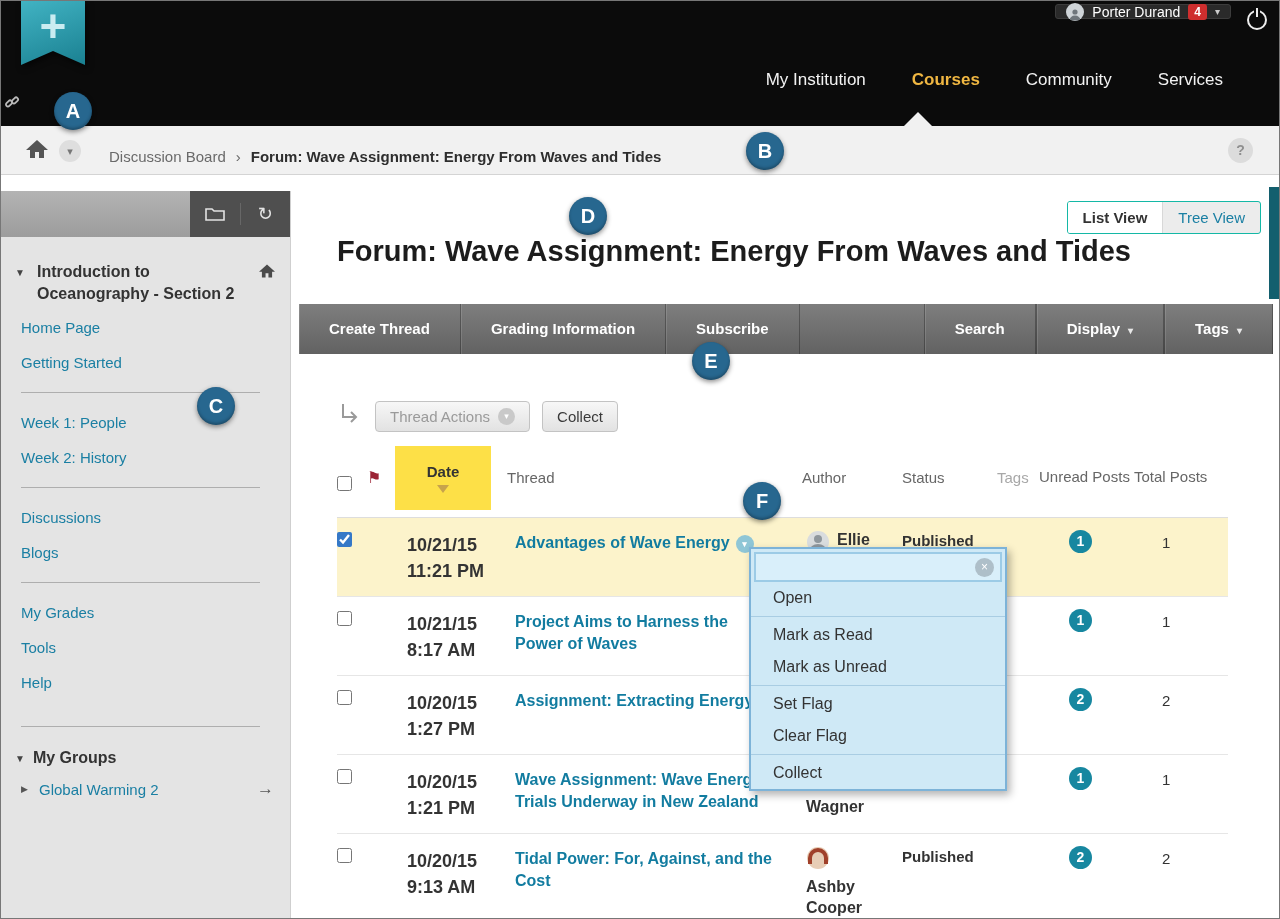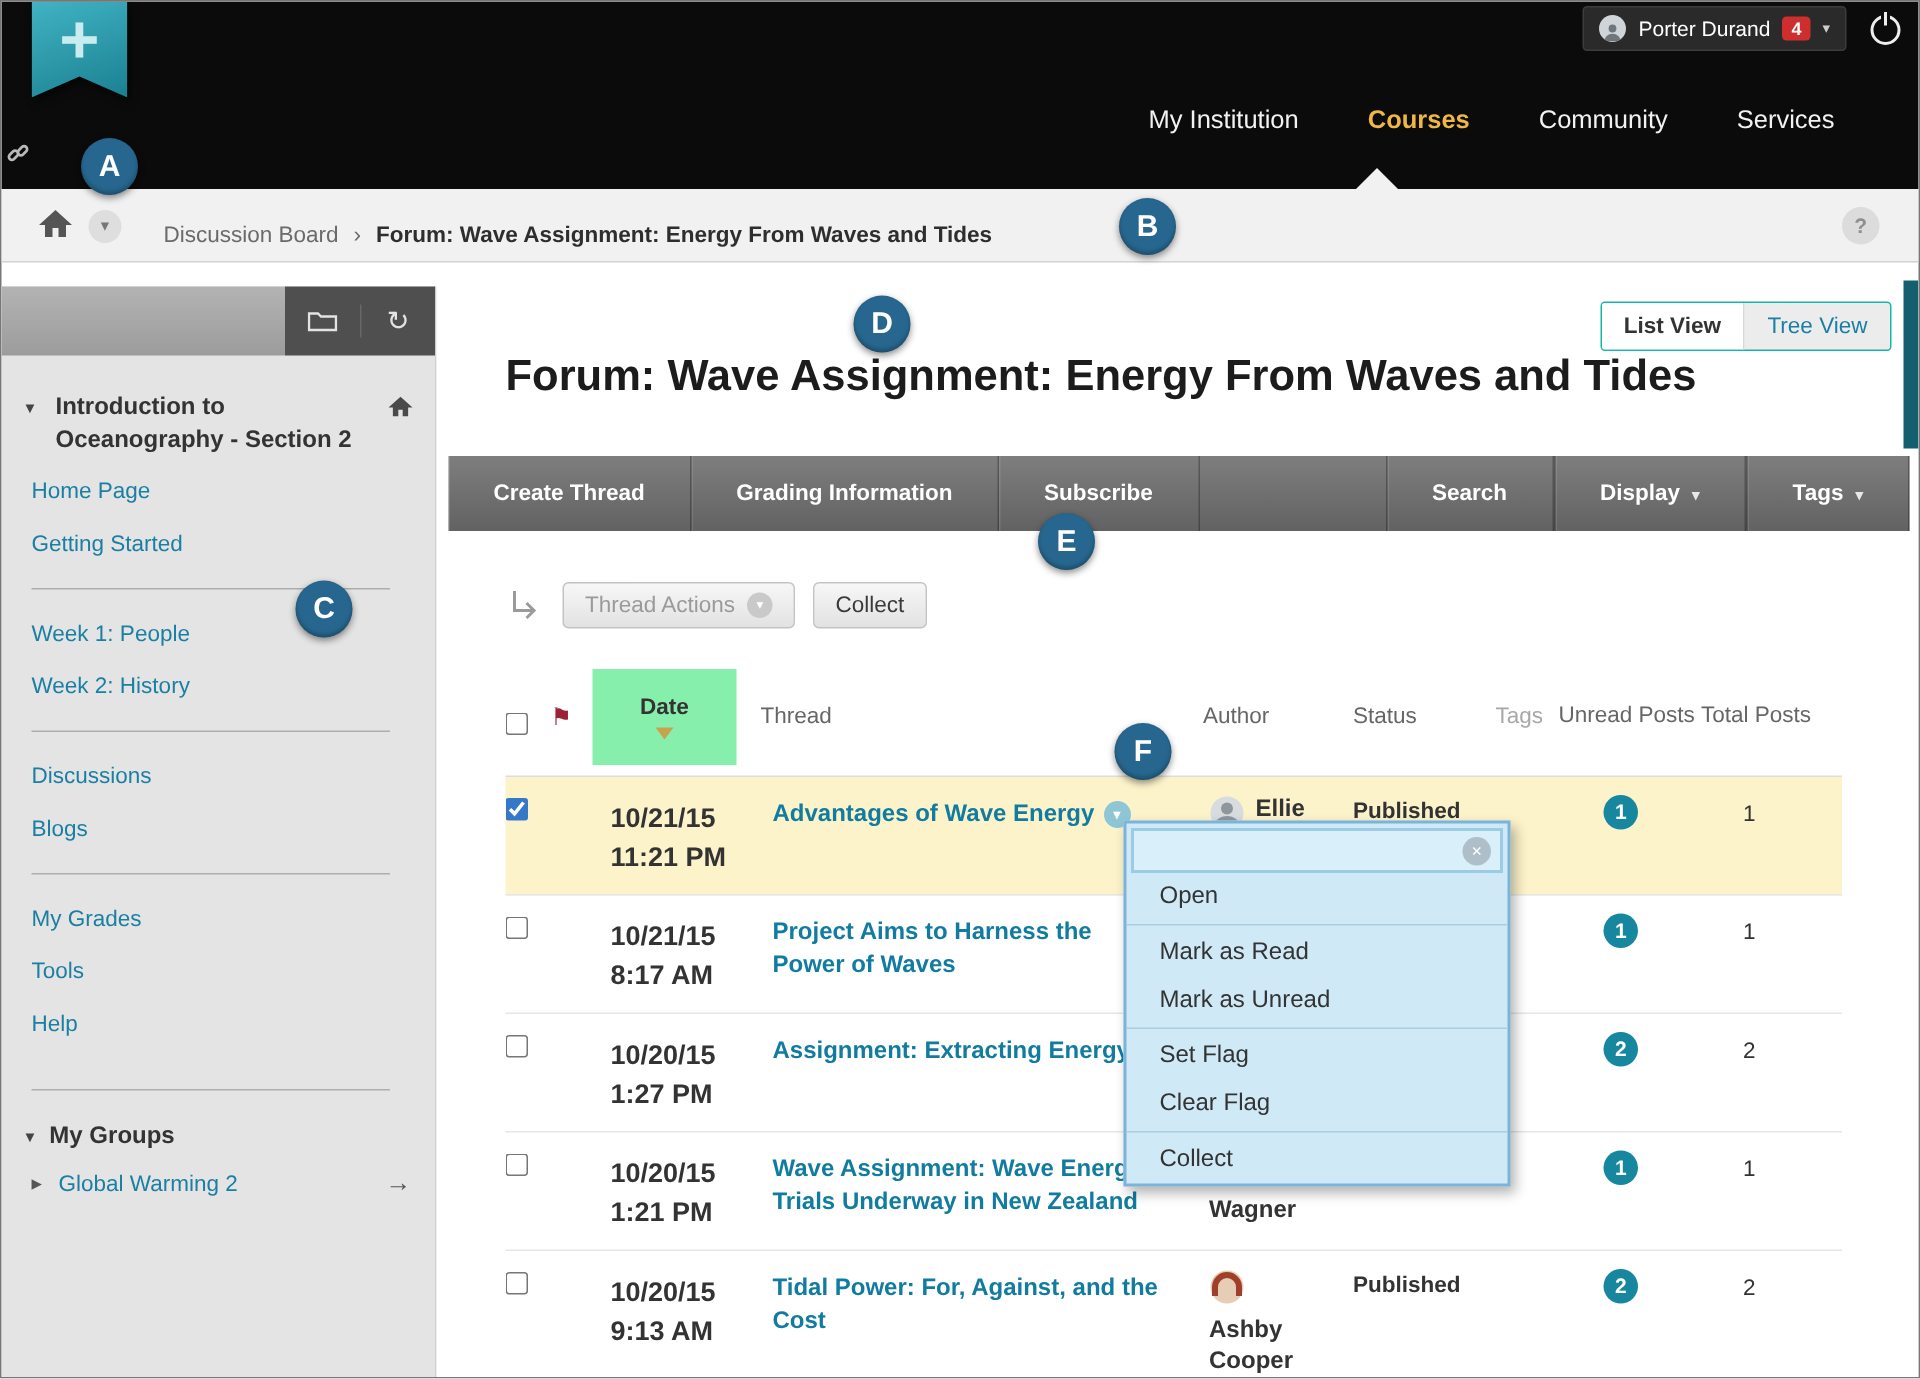--- a/index.html
+++ b/index.html
@@ -7,21 +7,21 @@
   #app { position:relative; width:1280px; height:919px; overflow:hidden; background:#fff; border:1px solid #777; }
 
   
   .topbar { position:absolute; left:0; top:0; width:100%; height:125px; background:#0b0b0b; }
   .plus-wrap { position:absolute; left:20px; top:0; filter:drop-shadow(2px 3px 3px rgba(0,0,0,.6)); z-index:5; }
   .plus-tab { width:64px; height:64px; background:linear-gradient(160deg,#41b3c3,#1a8091);
               clip-path:polygon(0 0,100% 0,100% 100%,50% 78%,0 100%);
               display:flex; align-items:center; justify-content:center;
               font-size:46px; font-weight:bold; color:#c9ecf1; padding-bottom:14px; }
   .link-icon { position:absolute; left:3px; top:93px; }
-  .user-chip { position:absolute; top:3px; right:48px; height:30px; background:#2a2a2a; border:1px solid #3c3c3c;
+  .user-chip { position:absolute; top:3px; right:48px; height:15px; background:#2a2a2a; border:1px solid #3c3c3c;
                border-radius:3px; display:flex; align-items:center; gap:8px; padding:0 10px; color:#fff; font-size:14px; }
   .mini-avatar { width:18px; height:18px; border-radius:50%; background:#cfd4d8; overflow:hidden; display:flex; align-items:flex-end; justify-content:center; }
   .badge { background:#cf2e2e; color:#fff; font-size:12px; font-weight:bold; border-radius:3px; padding:1px 6px; }
   .chip-chevron { color:#ccc; font-size:10px; }
   .power { position:absolute; top:9px; right:12px; width:20px; height:20px; border:2px solid #ededed; border-radius:50%; }
   .power::before { content:""; position:absolute; left:50%; top:-6px; transform:translateX(-50%); width:6px; height:9px; background:#0b0b0b; }
   .power::after  { content:""; position:absolute; left:50%; top:-4px; transform:translateX(-50%); width:2px; height:9px; background:#ededed; }
   .topnav { position:absolute; top:69px; right:56px; display:flex; gap:46px; font-size:17px; color:#f2f2f2; }
   .topnav span { cursor:default; }
   .topnav .active { color:#f0b742; font-weight:bold; }
@@ -68,33 +68,33 @@
   .forum-title { position:absolute; left:46px; top:48px; font-size:29px; font-weight:bold; color:#1c1c1c; }
 
   .actionbar { position:absolute; left:8px; right:6px; top:117px; height:50px;
                background:linear-gradient(#7e7e7e,#626262); display:flex; color:#fff; }
   .ab-btn { padding:0 30px; line-height:50px; font-weight:bold; font-size:15px; cursor:pointer;
             border-right:1px solid rgba(0,0,0,.28); box-shadow:inset 1px 0 0 rgba(255,255,255,.12); white-space:nowrap; }
   .ab-right { margin-left:auto; display:flex; }
   .ab-right .ab-btn { border-left:1px solid rgba(0,0,0,.28); }
   .ab-chevron { font-size:10px; margin-left:8px; color:#e8e8e8; }
 
-  .tools-row { position:absolute; left:46px; top:201px; display:flex; align-items:center; gap:12px; }
+  .tools-row { position:absolute; left:46px; top:214px; display:flex; gap:12px; }
   .tool-btn { background:linear-gradient(#f7f7f7,#e2e2e2); border:1px solid #c3c3c3; border-radius:4px;
               padding:6px 14px; font-size:15px; color:#3a3a3a; display:flex; align-items:center; gap:8px; cursor:pointer; }
   .tool-btn.disabled { color:#9a9a9a; }
   .chev-circle { width:17px; height:17px; border-radius:50%; background:#c9c9c9; color:#fff;
                  font-size:9px; line-height:17px; text-align:center; display:inline-block; }
 
   
   .table { position:absolute; left:46px; top:251px; width:891px; --cols:30px 28px 112px 295px 100px 95px 42px 95px 94px; }
   .thead { display:grid; grid-template-columns:var(--cols); height:80px; align-items:center;
            border-bottom:1px solid #ddd; color:#666; font-size:15px; }
   .th-flag { color:#9b2335; font-size:16px; }
-  .date-head { background:#86efac; height:64px; width:96px; display:flex; flex-direction:column; align-items:center;
+  .date-head { background:#fde047; height:64px; width:96px; display:flex; flex-direction:column; align-items:center;
                justify-content:center; gap:5px; color:#333; font-weight:bold; cursor:pointer; }
   .sort-tri { width:0; height:0; border-left:6px solid transparent; border-right:6px solid transparent; border-top:8px solid #c7a34c; }
   .th-light { color:#a8a8a8; }
   .th-wrap { line-height:1.25; }
 
   .trow { display:grid; grid-template-columns:var(--cols); min-height:79px; border-bottom:1px solid #e6e6e6; }
   .trow.selected { background:#fcf3cb; }
   .c-check { padding-top:14px; }
   .c-check input { width:15px; height:15px; accent-color:#3578c7; }
   .c-date { padding:14px 0 0 12px; font-weight:bold; color:#333; font-size:18px; line-height:1.45; }

